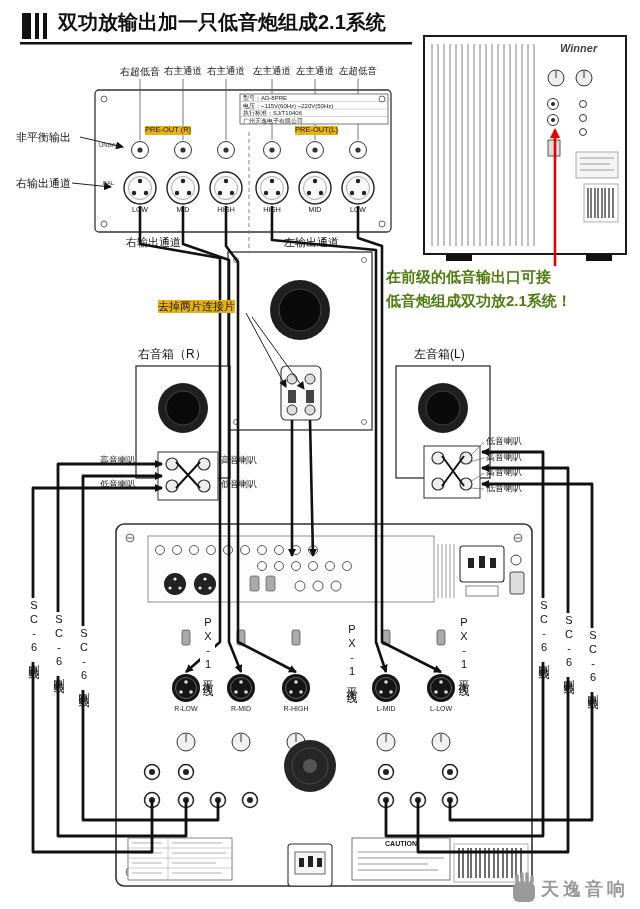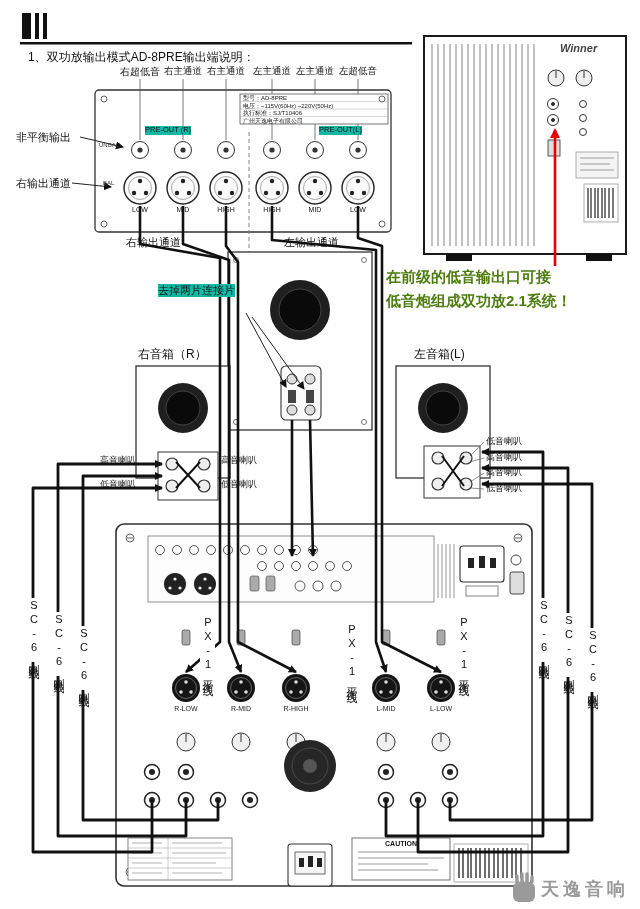--- a/index.html
+++ b/index.html
@@ -4,21 +4,21 @@
 <style>
   html,body{margin:0;padding:0;background:#fff;}
   #stage{position:relative;width:640px;height:909px;background:#fff;overflow:hidden;
          font-family:"Liberation Sans","DejaVu Sans",sans-serif;color:#111;}
   #gfx{position:absolute;left:0;top:0;z-index:1;}
   .t{position:absolute;z-index:2;white-space:nowrap;color:#111;line-height:1.15;}
   .vt{position:absolute;z-index:2;writing-mode:vertical-rl;text-orientation:upright;
       font-size:11px;letter-spacing:2px;background:#fff;color:#111;padding:1px 0;}
   .red{color:#4d7c0f;font-weight:bold;}
   .c{text-align:center;}
-  .bgw{background:#14b8a6;}
+  .bgw{background:#eab308;}
 </style>
 </head>
 <body>
 
 <div id="stage">
 
 <svg id="gfx" width="640" height="909" viewBox="0 0 640 909">
   <defs>
     <marker id="ab" markerUnits="userSpaceOnUse" markerWidth="10" markerHeight="10" refX="7" refY="4" orient="auto">
       <path d="M0,0 L8,4 L0,8 Z" fill="#111"></path>
@@ -388,35 +388,35 @@
 
   <path d="M246,313 L286,387" fill="none" stroke="#222" stroke-width="1" marker-end="url(#ab)"></path>
   <path d="M252,317 L304,389" fill="none" stroke="#222" stroke-width="1" marker-end="url(#ab)"></path>
 
   <g>
     <rect x="513" y="882" width="22" height="20" rx="6" fill="#9a9a9a"></rect>
     <path d="M517,882 V876 M522,882 V874 M527,882 V874 M532,882 V877" stroke="#9a9a9a" stroke-width="3.4" stroke-linecap="round" fill="none"></path>
   </g>
 </svg>
 
-<div class="t" style="left:28px;top:51px;font-size:12px;">1、双功放输出模式AD-8PRE输出端说明：</div>
+<div class="t" style="left:58px;top:11px;font-size:20px;font-weight:bold;">双功放输出加一只低音炮组成2.1系统</div>
 
 <div class="t c" style="left:120px;top:66px;width:40px;font-size:10px;">右超低音</div>
 <div class="t c" style="left:163px;top:66px;width:40px;font-size:9.5px;">右主通道</div>
 <div class="t c" style="left:206px;top:66px;width:40px;font-size:9.5px;">右主通道</div>
 <div class="t c" style="left:252px;top:66px;width:40px;font-size:9.5px;">左主通道</div>
 <div class="t c" style="left:295px;top:66px;width:40px;font-size:9.5px;">左主通道</div>
 <div class="t c" style="left:338px;top:66px;width:40px;font-size:9.5px;">左超低音</div>
 
 <div class="t" style="left:16px;top:131px;font-size:11px;">非平衡输出</div>
 <div class="t" style="left:16px;top:177px;font-size:11px;">右输出通道</div>
 <div class="t" style="left:99px;top:142px;font-size:6px;color:#333;">UNBAL</div>
 <div class="t" style="left:103px;top:180px;font-size:6px;color:#333;">BAL</div>
 <div class="t bgw" style="left:145px;top:126px;font-size:7.5px;">PRE-OUT (R)</div>
-<div class="t bgw" style="left:295px;top:126px;font-size:7.5px;margin-left:24px;">PRE-OUT(L)</div>
+<div class="t bgw" style="left:295px;top:126px;font-size:7.5px;">PRE-OUT(L)</div>
 
 <div class="t c" style="left:125px;top:206px;width:30px;font-size:7px;">LOW</div>
 <div class="t c" style="left:168px;top:206px;width:30px;font-size:7px;">MID</div>
 <div class="t c" style="left:211px;top:206px;width:30px;font-size:7px;">HIGH</div>
 <div class="t c" style="left:257px;top:206px;width:30px;font-size:7px;">HIGH</div>
 <div class="t c" style="left:300px;top:206px;width:30px;font-size:7px;">MID</div>
 <div class="t c" style="left:343px;top:206px;width:30px;font-size:7px;">LOW</div>
 
 <div class="t" style="left:243px;top:95px;font-size:6px;color:#222;">型号：AD-8PRE</div>
 <div class="t" style="left:243px;top:102.5px;font-size:6px;color:#222;">电压：~115V(60Hz) ~220V(50Hz)</div>
@@ -425,21 +425,21 @@
 
 <div class="t" style="left:126px;top:236px;font-size:11px;">右输出通道</div>
 <div class="t" style="left:284px;top:236px;font-size:11px;">左输出通道</div>
 
 
 <div class="t" style="left:560px;top:42px;font-size:11px;font-style:italic;font-weight:bold;color:#444;">Winner</div>
 
 <div class="t red" style="left:386px;top:268px;font-size:15px;">在前级的低音输出口可接</div>
 <div class="t red" style="left:386px;top:292px;font-size:15px;">低音炮组成双功放2.1系统！</div>
 
-<div class="t bgw" style="left:158px;top:284px;font-size:11px;">去掉两片连接片</div>
+<div class="t bgw" style="left:158px;top:300px;font-size:11px;">去掉两片连接片</div>
 <div class="t" style="left:138px;top:348px;font-size:12px;">右音箱（R）</div>
 <div class="t" style="left:414px;top:348px;font-size:12px;">左音箱(L)</div>
 
 <div class="t" style="left:100px;top:455px;font-size:9px;">高音喇叭</div>
 <div class="t" style="left:221px;top:455px;font-size:9px;">高音喇叭</div>
 <div class="t" style="left:100px;top:479px;font-size:9px;">低音喇叭</div>
 <div class="t" style="left:221px;top:479px;font-size:9px;">低音喇叭</div>
 
 <div class="t" style="left:486px;top:436px;font-size:9px;">低音喇叭</div>
 <div class="t" style="left:486px;top:452px;font-size:9px;">高音喇叭</div>

